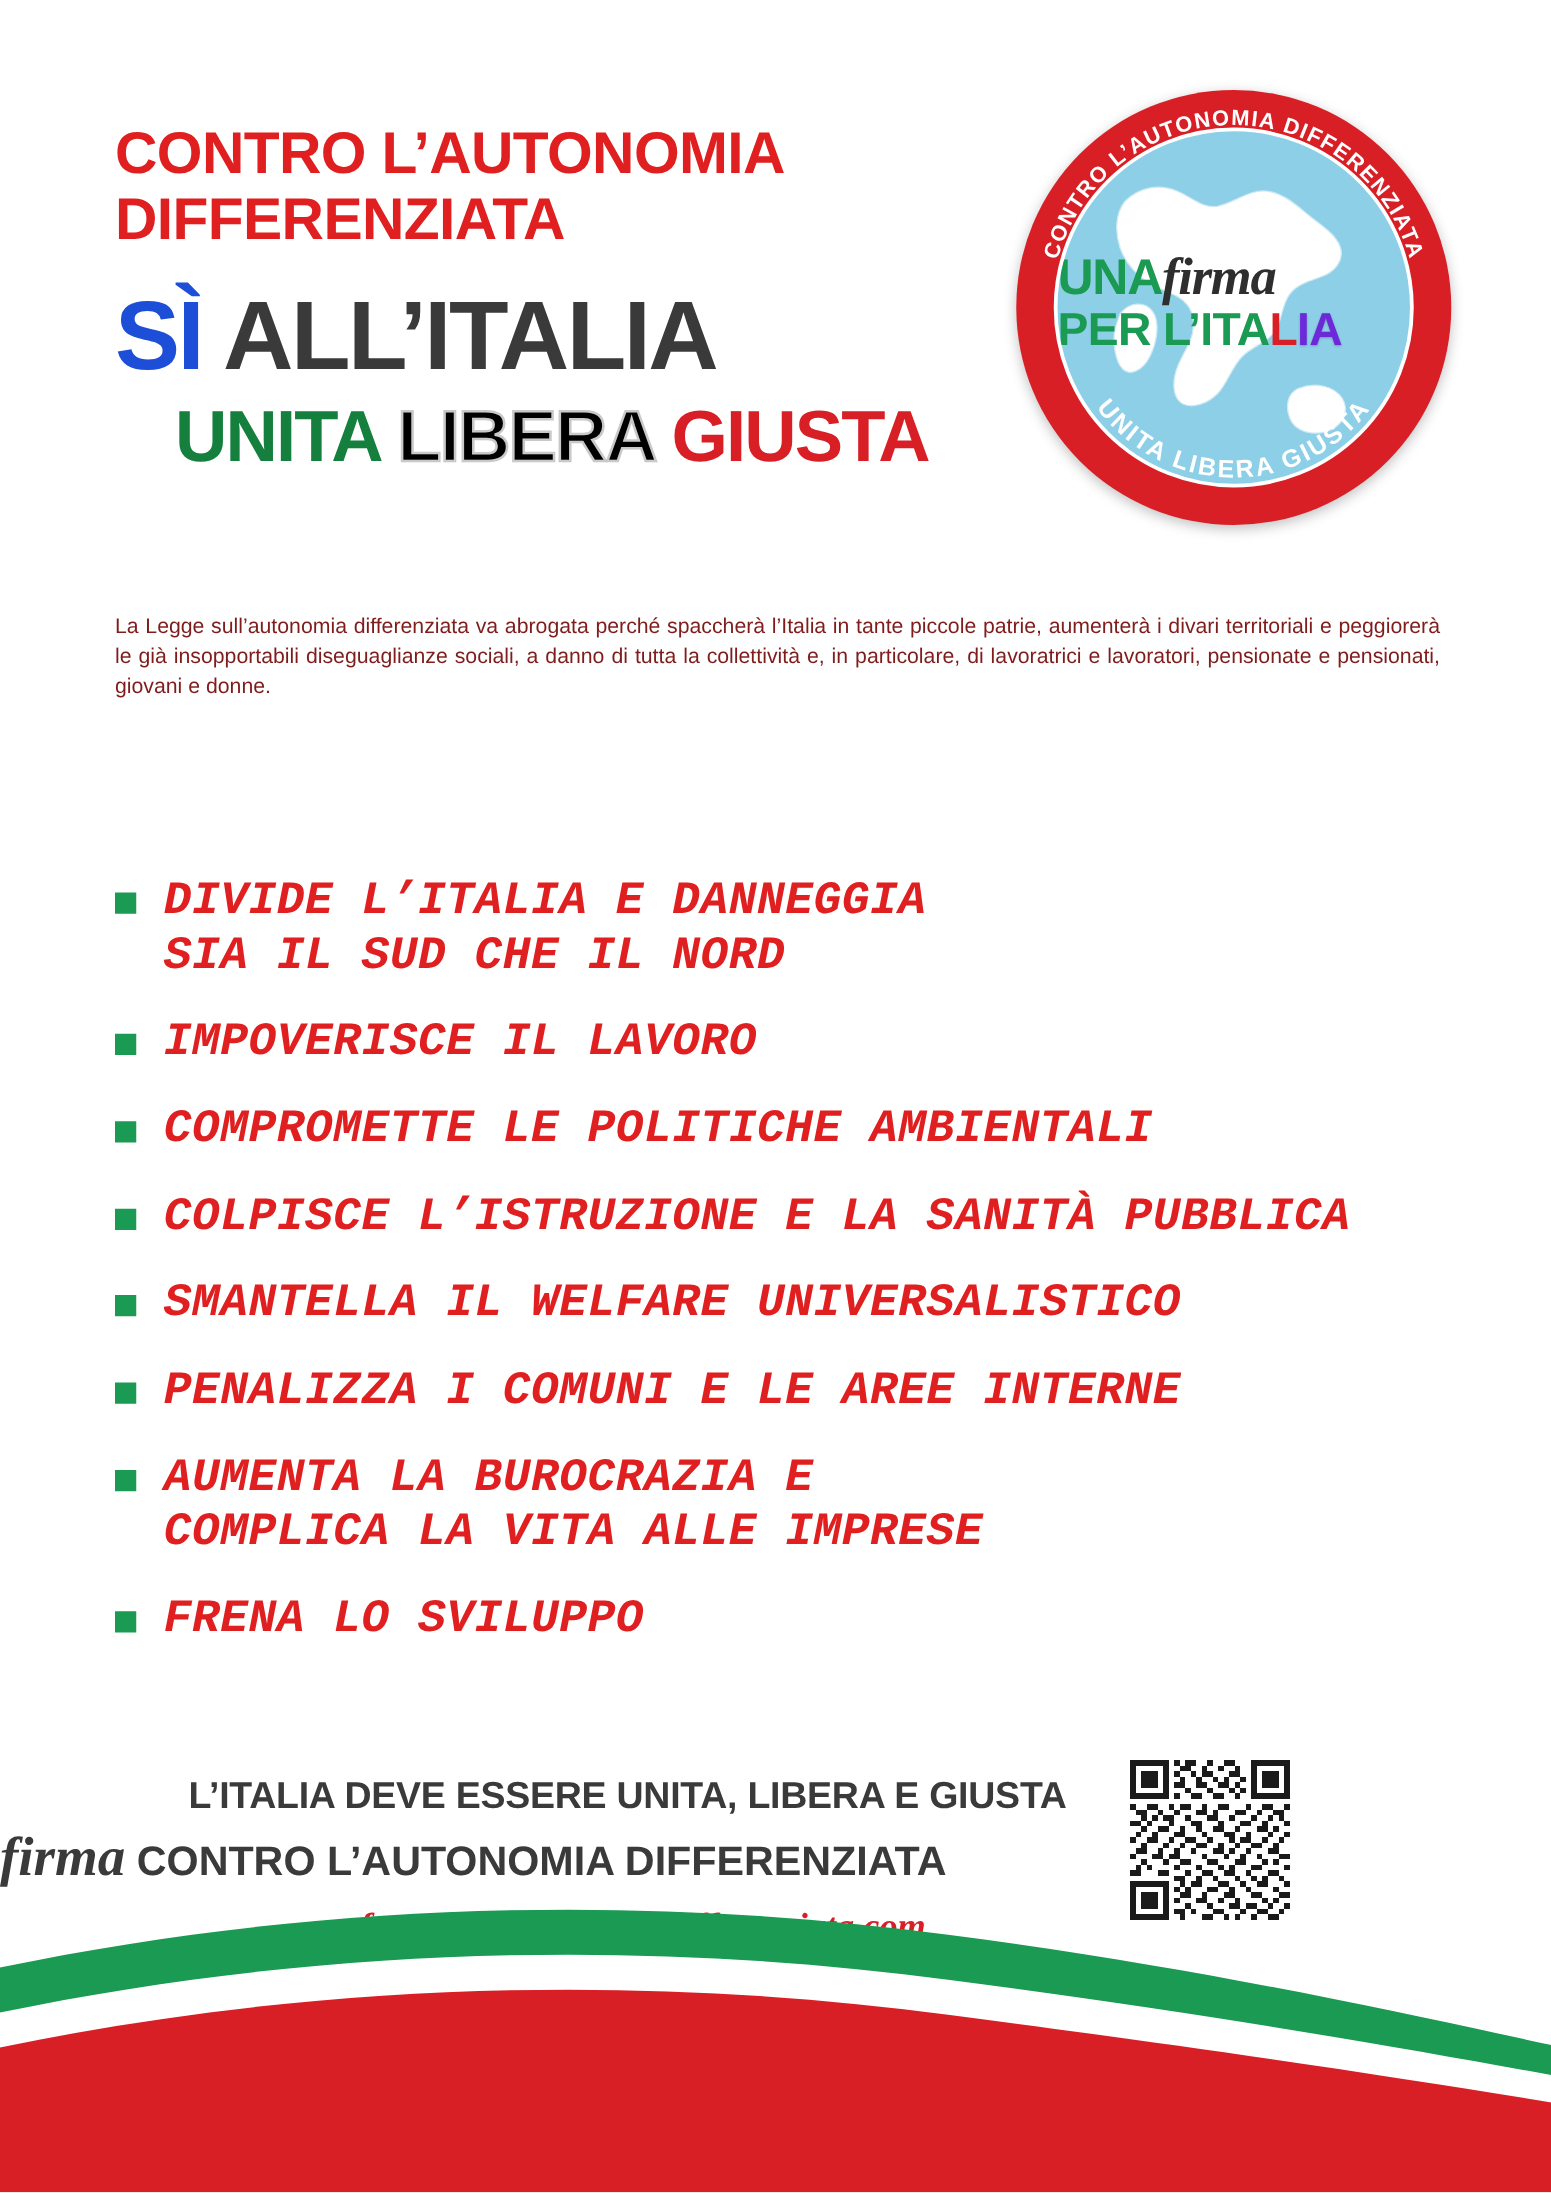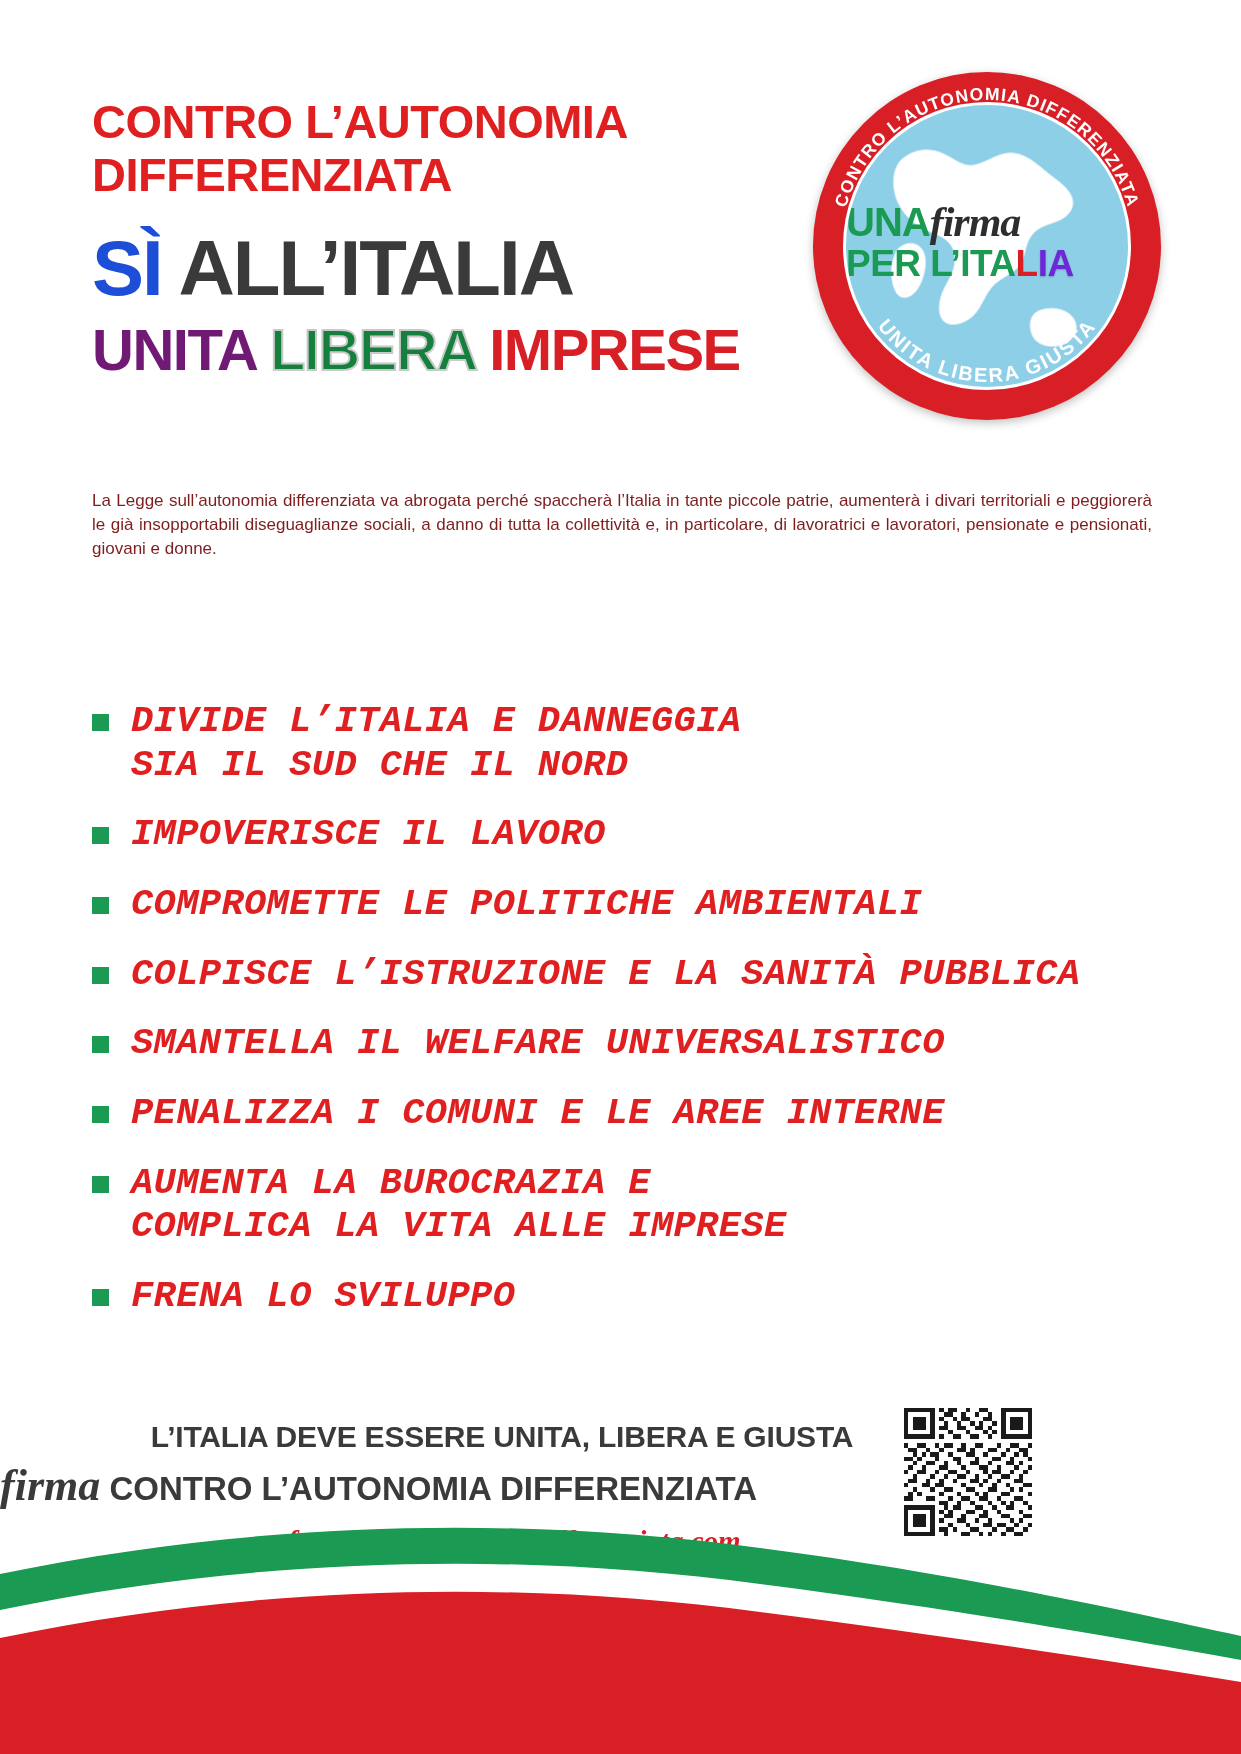--- a/index.html
+++ b/index.html
@@ -45,23 +45,23 @@
   .allitalia { color: #3a3a3a; }
   .headline-sub {
     margin-top: 14px;
     font-family: "Liberation Sans", sans-serif;
     font-weight: bold;
     font-size: 58px;
     line-height: 1.0;
     letter-spacing: -1.5px;
     white-space: nowrap;
   }
-  .w-unita { color: #701a75; }
+  .w-unita { color: #15803d; margin-left: 48px; }
   .w-libera {
-    color: #15803d;
+    color: #000000;
     -webkit-text-stroke: 2px #c9c9c9;
     text-shadow: 0 0 0 #c9c9c9;
     margin-top: 36px;
   }
   .w-giusta { color: #d91f26; }
 
   
   .logo {
     position: absolute;
     right: 80px; top: 72px;
@@ -225,21 +225,21 @@
 
   <div class="header">
     <div class="headline-top">CONTRO L’AUTONOMIA DIFFERENZIATA</div>
     <div class="headline-main">
       <span class="si">SÌ</span>
       <span class="allitalia">ALL’ITALIA</span>
     </div>
     <div class="headline-sub">
       <span class="w-unita">UNITA</span>
       <span class="w-libera">LIBERA</span>
-      <span class="w-giusta">IMPRESE</span>
+      <span class="w-giusta">GIUSTA</span>
     </div>
   </div>
 
   <div class="logo">
     <div class="logo-ring"></div>
     <div class="logo-inner">
       <svg class="logo-map" viewBox="0 0 290 290">
         <path fill="#ffffff" stroke="#cfe9f4" stroke-width="1" d="M58,60 C70,48 86,46 100,52 C112,57 120,66 132,64 C146,61 158,50 172,52
              C186,54 196,64 206,72 C216,80 226,86 230,96 C234,107 226,116 216,120
              C206,124 196,126 190,134 C183,143 184,155 178,164 C172,173 160,176 152,184

